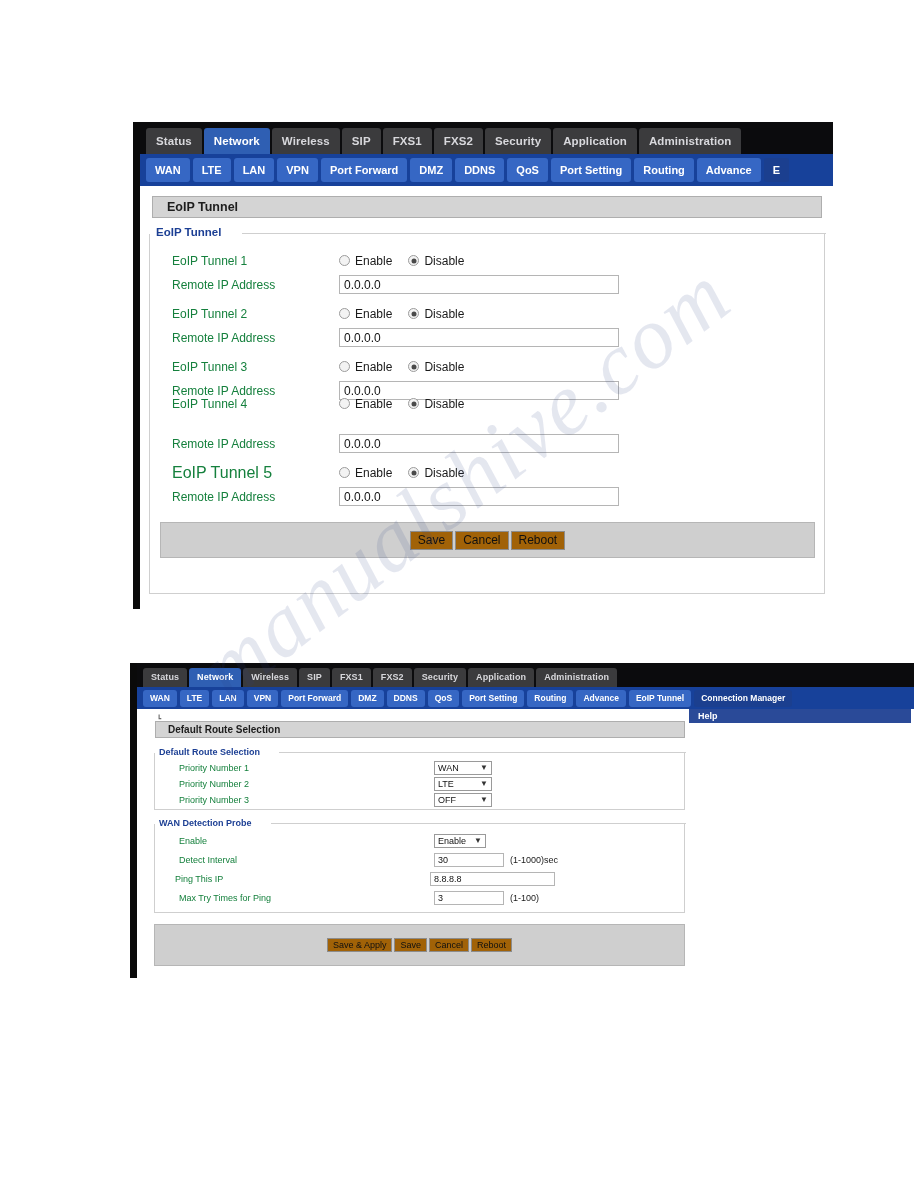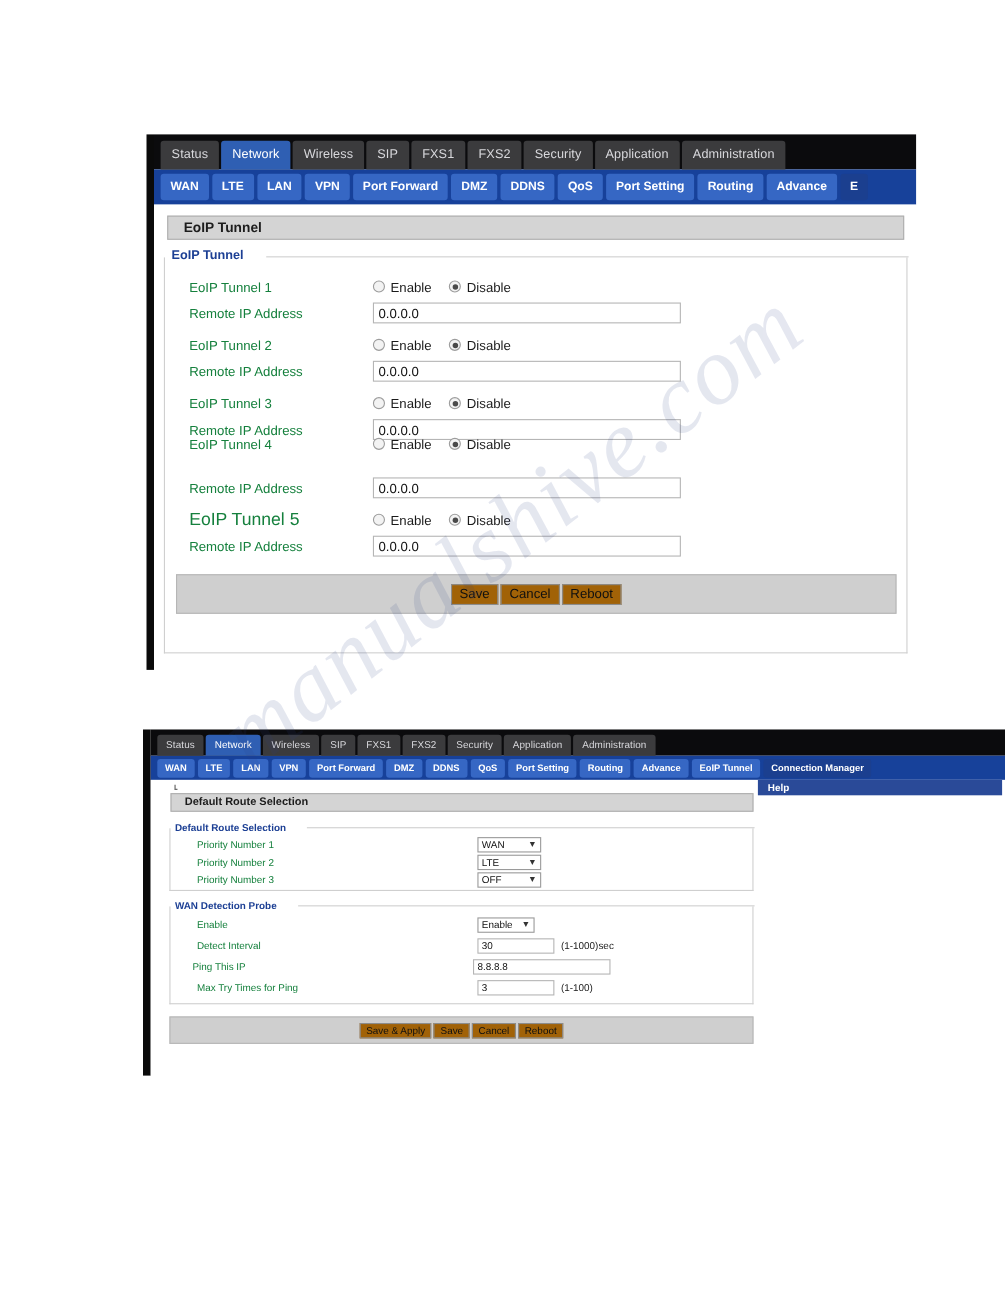--- a/index.html
+++ b/index.html
@@ -61,21 +61,21 @@
   .topnav {
     background: #0b0b0d;
     display: flex;
     align-items: flex-end;
     padding: 4px 4px 0 6px;
     box-sizing: border-box;
   }
   .topnav .tab {
     background: #3b3b3d;
     color: #d8d8dc;
-    font-weight: normal;
+    font-weight: bold;
     border-radius: 3px 3px 0 0;
     margin-right: 2px;
     white-space: nowrap;
     box-sizing: border-box;
     letter-spacing: .1px;
   }
   .topnav .tab.active {
     background: #2f5fb3;
     color: #ffffff;
   }
@@ -472,21 +472,21 @@
 
       <div class="frow" style="position:absolute; left:24px; top:67px; height:14px;">
         <div class="flabel" style="width:255px; font-size:9px;">Max Try Times for Ping</div>
         <div class="txtbox" style="width:70px; height:14px; padding:0 3px; font-size:9px;">
           <span>3</span>
         </div>
         <div class="hint" style="margin-left:6px; font-size:9px;">(1-100)</div>
       </div>
     </div>
 
-    <div class="btnbar" id="s2-btnbar" style="position:absolute; left:17px; top:215px; width:531px; height:25px;">
+    <div class="btnbar" id="s2-btnbar" style="position:absolute; left:17px; top:215px; width:531px; height:42px;">
         <div class="btn" style="font-size: 9px; padding: 0px 5px; height: 14px; line-height: 12px;">Save &amp; Apply</div>
         <div class="btn" style="font-size: 9px; padding: 0px 5px; height: 14px; line-height: 12px;">Save</div>
         <div class="btn" style="font-size: 9px; padding: 0px 5px; height: 14px; line-height: 12px;">Cancel</div>
         <div class="btn" style="font-size: 9px; padding: 0px 5px; height: 14px; line-height: 12px;">Reboot</div>
       </div>
 
   </div>
 </div>
 
 </body></html>

